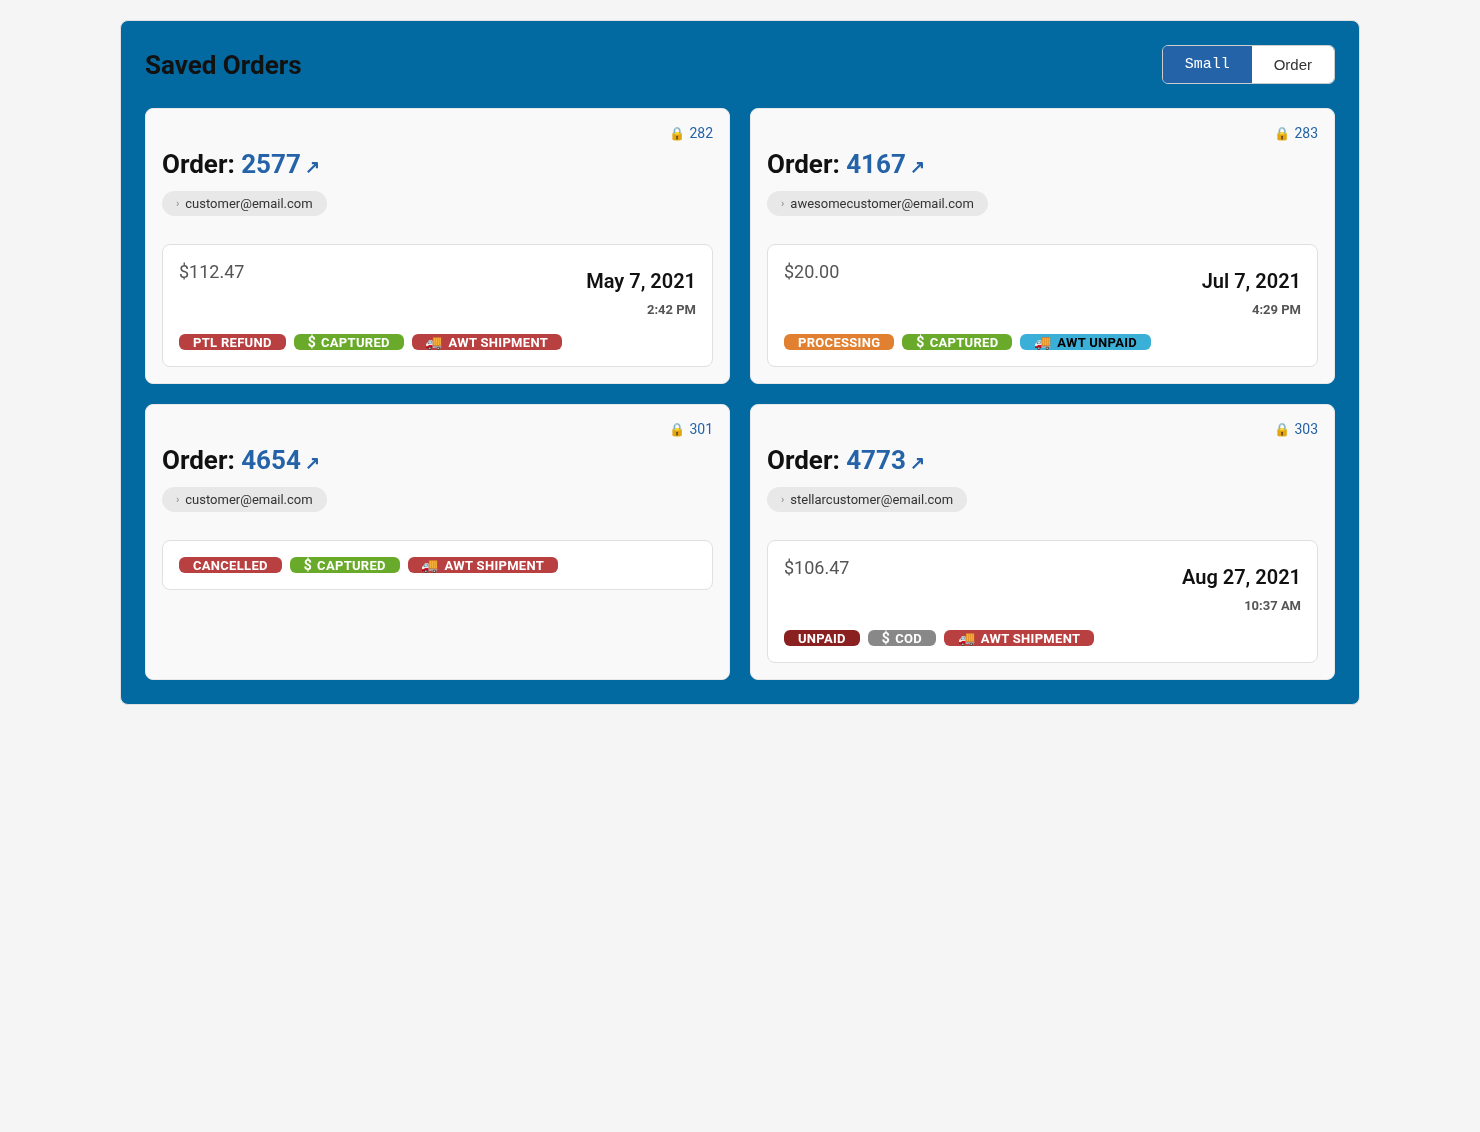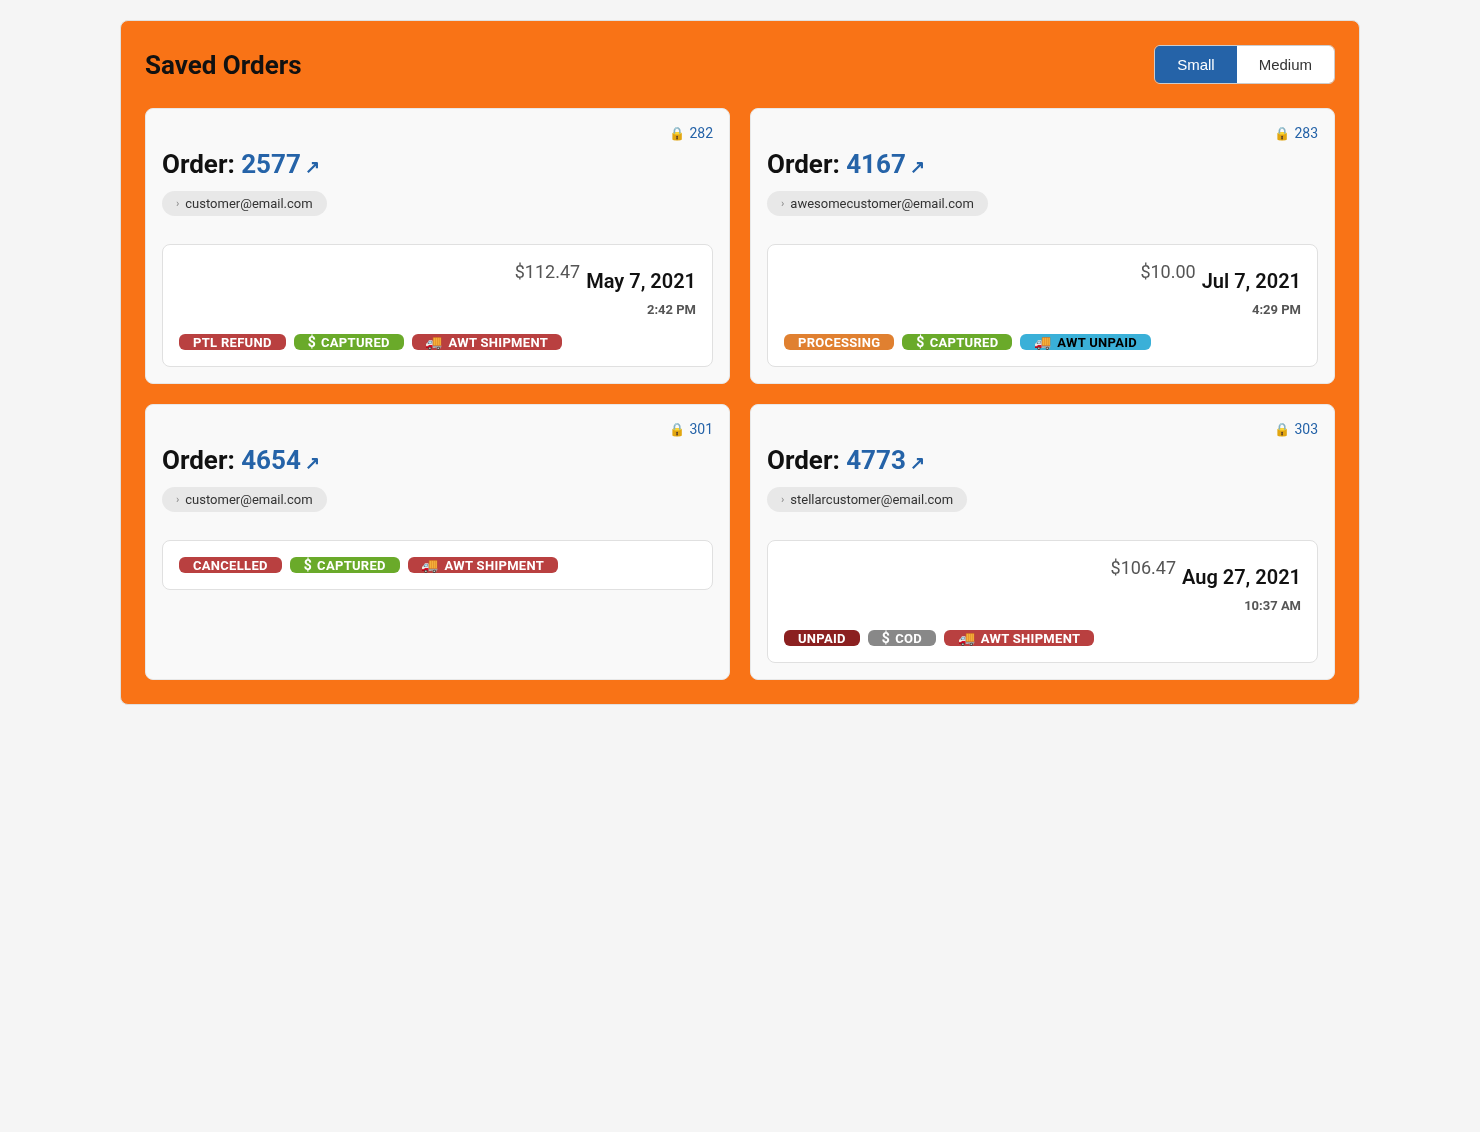--- a/index.html
+++ b/index.html
@@ -3,21 +3,21 @@
   <meta charset="utf-8">
   <style>
     * { box-sizing: border-box; margin: 0; padding: 0; }
     body {
       font-family: -apple-system, BlinkMacSystemFont, 'Segoe UI', Roboto, sans-serif;
       background: #f5f5f5;
       padding: 20px;
       min-height: 1132px;
     }
     .page-container {
-      background: #f97316;
+      background: #0369a1;
       border: 1px solid #e0e0e0;
       border-radius: 8px;
       padding: 24px;
       max-width: 1240px;
       margin: 0 auto;
     }
     .page-header {
       display: flex;
       justify-content: space-between;
       align-items: center;
@@ -38,20 +38,21 @@
       padding: 10px 22px;
       font-size: 15px;
       font-weight: 500;
       cursor: pointer;
       border: none;
       outline: none;
     }
     .size-btn.active {
       background: #2563a8;
       color: #fff;
+      font-family: Liberation Mono, monospace;
     }
     .size-btn.inactive {
       background: #fff;
       color: #333;
     }
     .orders-grid {
       display: grid;
       grid-template-columns: 1fr 1fr;
       gap: 20px;
     }
@@ -106,24 +107,23 @@
       font-size: 11px;
     }
     .order-details-box {
       background: #fff;
       border: 1px solid #e0e0e0;
       border-radius: 8px;
       padding: 16px;
     }
     .order-meta {
       display: flex;
-      justify-content: flex-end;
+      justify-content: space-between;
       align-items: flex-start;
       margin-bottom: 14px;
-      gap: 6px;
     }
     .order-amount {
       font-size: 18px;
       color: #555;
     }
     .order-date {
       text-align: right;
       font-size: 20px;
       font-weight: 600;
       color: #111;
@@ -161,21 +161,21 @@
     .badge-icon { font-size: 14px; }
   </style>
 </head>
 <body>
 
 <div class="page-container">
   <div class="page-header">
     <h1 class="page-title">Saved Orders</h1>
     <div class="size-toggle">
       <button class="size-btn active">Small</button>
-      <button class="size-btn inactive">Medium</button>
+      <button class="size-btn inactive">Order</button>
     </div>
   </div>
 
   <div class="orders-grid" id="orders-grid">
   <div class="order-card">
         <div class="card-top-bar">
           <span class="lock-icon">🔒</span>
           <span>282</span>
         </div>
         <div class="order-title">Order: <a class="order-number-link" href="#">2577</a><span class="external-icon">↗</span></div>
@@ -210,21 +210,21 @@
           <span class="lock-icon">🔒</span>
           <span>283</span>
         </div>
         <div class="order-title">Order: <a class="order-number-link" href="#">4167</a><span class="external-icon">↗</span></div>
         <div style="margin-bottom: 14px;"><span class="email-badge">
             <span class="email-chevron">›</span>
             <span>awesomecustomer@email.com</span>
           </span></div>
         <div class="order-details-box">
           <div class="order-meta">
-    <span class="order-amount">$10.00</span>
+    <span class="order-amount">$20.00</span>
     <div class="order-date">
       Jul 7, 2021<br><span class="order-time">4:29 PM</span>
     </div>
   </div>
           <div class="order-badges">
             <span class="badge badge-orange">
               <span>PROCESSING</span>
             </span>
             <span class="badge badge-green">
               <span class="badge-icon">$</span>

